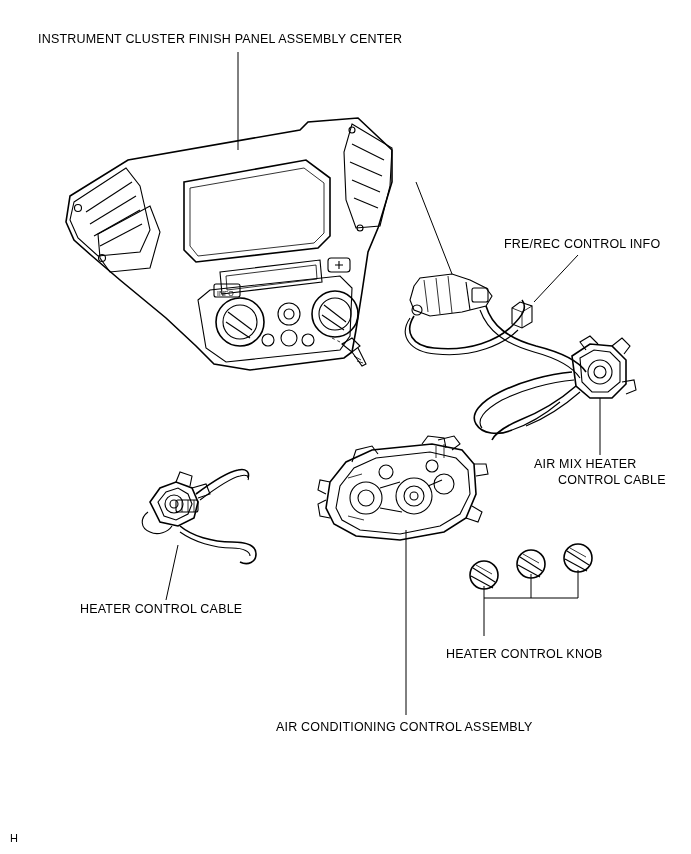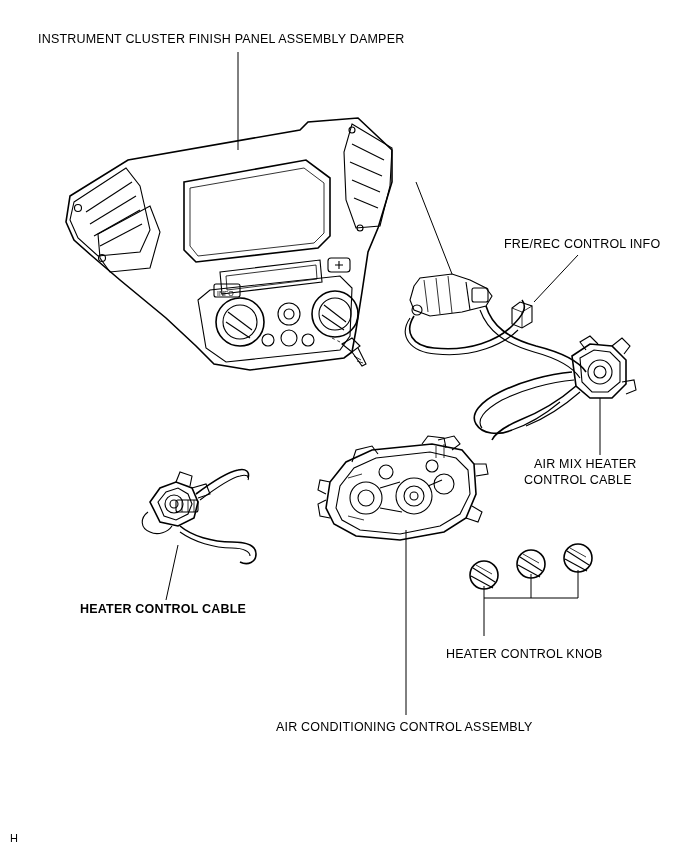--- a/index.html
+++ b/index.html
@@ -232,29 +232,29 @@
       <path class="lnthin" d="M523 554 L539 563"></path>
 
       <circle class="ln2" cx="578" cy="558" r="14"></circle>
       <path class="ln" d="M567 551 L589 565"></path>
       <path class="ln" d="M565 559 L587 571"></path>
       <path class="lnthin" d="M570 548 L586 557"></path>
     </g>
 
   </svg>
 
-  <div class="label" style="left:38px; top:32px;">INSTRUMENT CLUSTER FINISH PANEL ASSEMBLY DAMPER</div>
+  <div class="label" style="left:38px; top:32px;">INSTRUMENT CLUSTER FINISH PANEL ASSEMBLY CENTER</div>
 
 
   <div class="label" style="left:504px; top:237px;">FRE/REC CONTROL INFO</div>
 
   <div class="label" style="left:534px; top:457px;">AIR MIX HEATER</div>
-  <div class="label" style="left:524px; top:473px;">CONTROL CABLE</div>
-
-  <div class="label" style="left:80px; top:602px;font-weight:bold;">HEATER CONTROL CABLE</div>
+  <div class="label" style="left:558px; top:473px;">CONTROL CABLE</div>
+
+  <div class="label" style="left:80px; top:602px;">HEATER CONTROL CABLE</div>
 
   <div class="label" style="left:446px; top:647px;">HEATER CONTROL KNOB</div>
 
   <div class="label" style="left:276px; top:720px;text-align:right;">AIR CONDITIONING CONTROL ASSEMBLY</div>
 
   <div class="label" style="left:217px; top:286px; font-size:7px; letter-spacing:0;">INFO</div>
 
   <div class="footnote" style="left:10px; top:832px;">H</div>
 
 </div>

